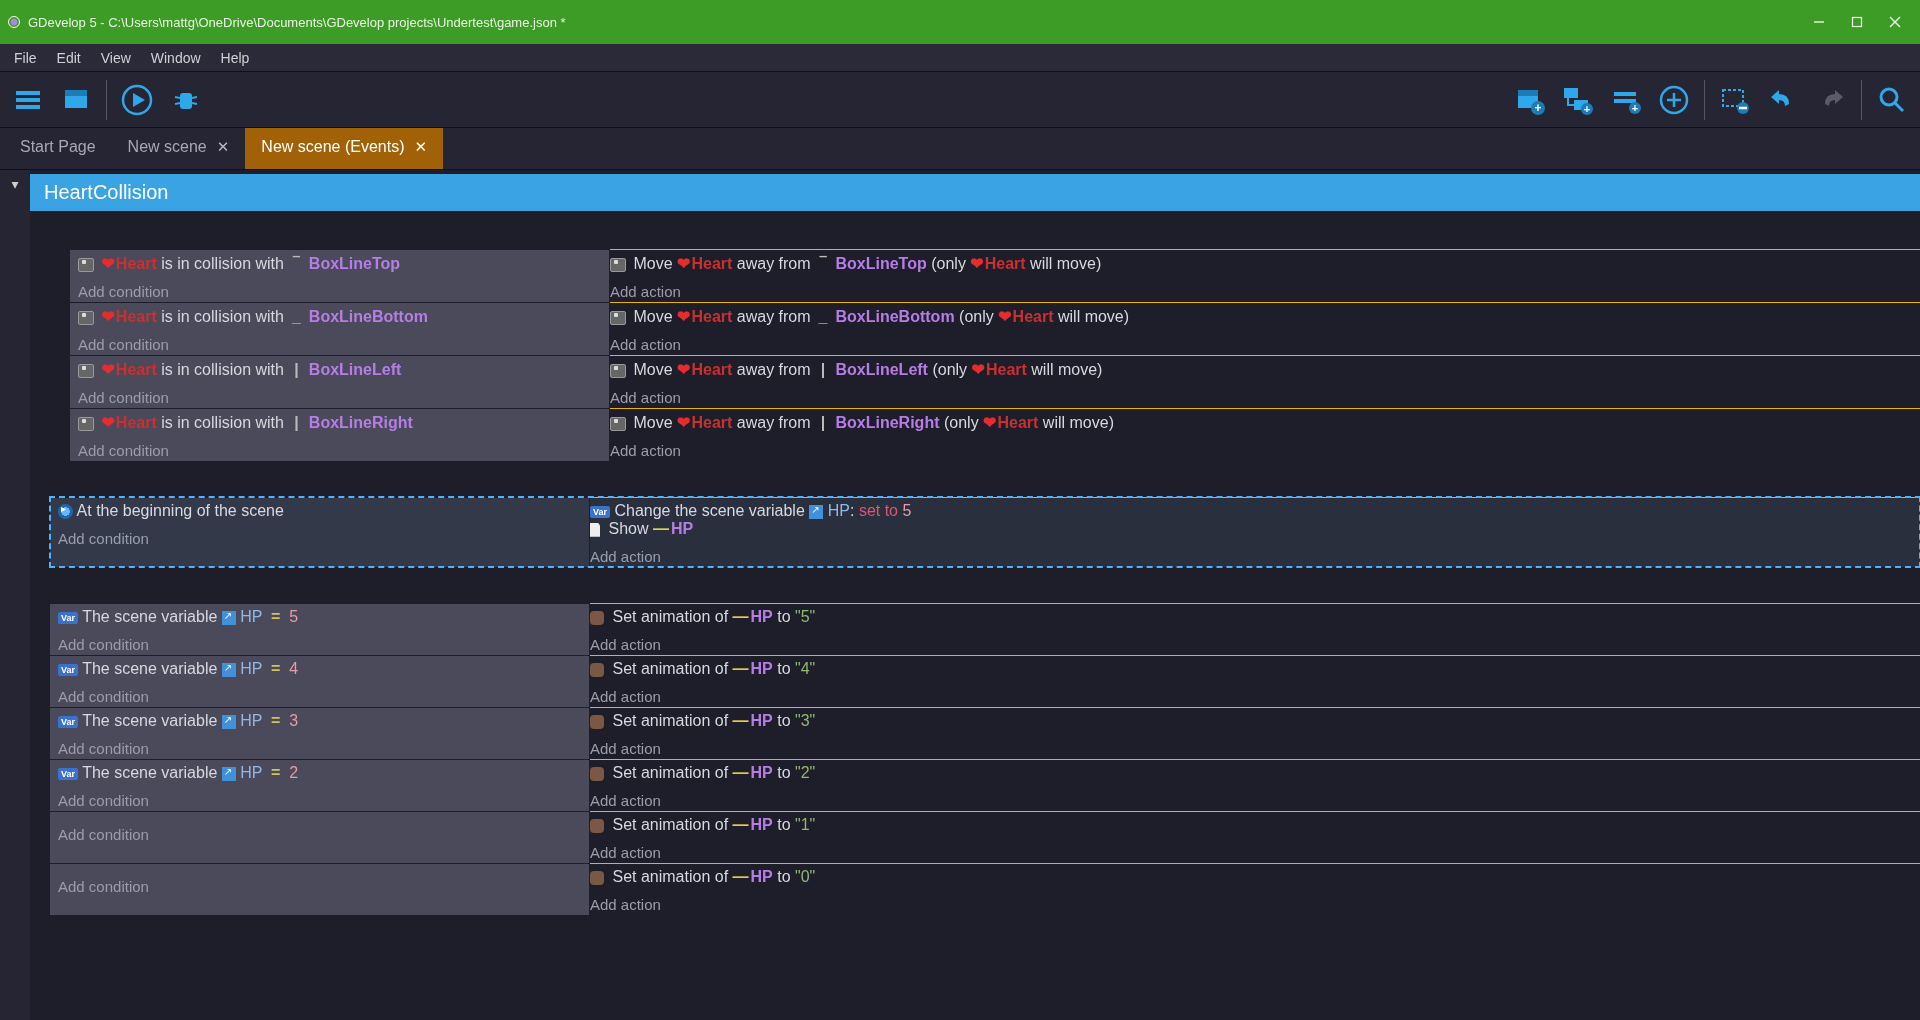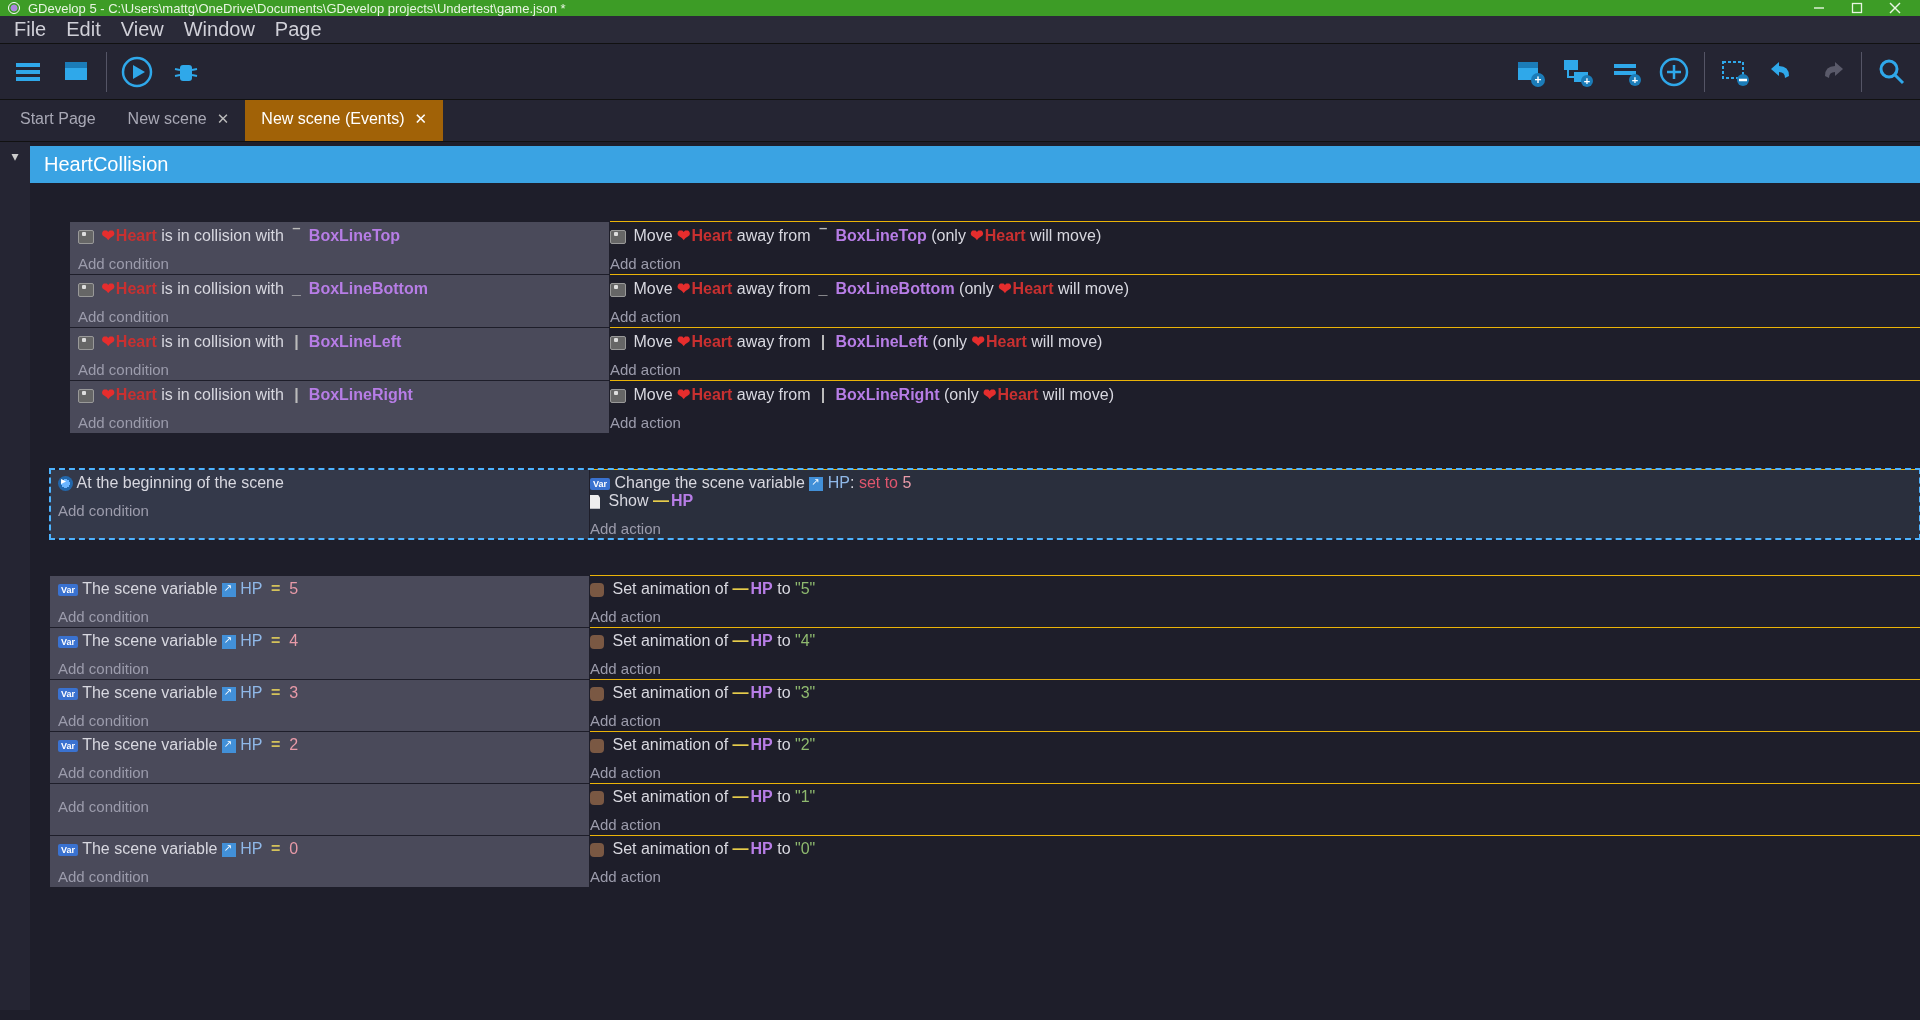--- a/index.html
+++ b/index.html
@@ -1,24 +1,24 @@
 <!DOCTYPE html>
 <html><head>
 <meta charset="utf-8">
 <style>
   * { margin: 0; padding: 0; box-sizing: border-box; font-family: "Segoe UI", Arial, sans-serif; }
   body { background: #1e1e2a; color: #ccc; overflow: hidden; width: 1920px; height: 1020px; }
   
-  .title-bar { background: #3d9c26; height: 16px; display: flex; align-items: center; padding: 0 6px; color: #e8f5e2; font-size: 13px; }
+  .title-bar { background: #3d9c26; height: 44px; display: flex; align-items: center; padding: 0 6px; color: #e8f5e2; font-size: 13px; }
   .title-bar .logo { width: 16px; height: 16px; border-radius: 50%; background: radial-gradient(circle,#a8d 30%,#3d9c26 32%); margin-right: 6px; position: relative; }
   .title-bar .logo::before { content:""; position:absolute; inset:2px; border:1px solid #fff; border-radius:50%; }
   .title-bar .title-text { flex: 1; }
   .title-bar .win-btn { width: 38px; height: 26px; display:flex; align-items:center; justify-content:center; color:#e8f5e2; font-size:12px; }
 
-  .menu-bar { background: #2a2a38; height: 28px; display: flex; align-items: center; padding: 0 4px; color:#d0d0d8; font-size: 20px; border-bottom: 1px solid #111; }
+  .menu-bar { background: #2a2a38; height: 28px; display: flex; align-items: center; padding: 0 4px; color:#d0d0d8; font-size: 14px; border-bottom: 1px solid #111; }
   .menu-bar .menu-item { padding: 4px 10px; }
 
   .toolbar { background: #252533; height: 56px; display:flex; align-items:center; padding: 0 6px; gap: 4px; border-bottom:1px solid #111; }
   .toolbar .spacer { flex:1; }
   .tool-btn { width:44px; height:44px; display:flex; align-items:center; justify-content:center; border-radius:2px; }
   .tool-sep { width:1px; height:40px; background:#555566; margin:0 4px; }
 
   .tabs { background:#252533; height:42px; display:flex; align-items:stretch; padding-left:4px; border-bottom:1px solid #111; }
   .tab { padding:10px 16px; color:#a8a8b5; font-size:16px; display:flex; align-items:flex-start; gap:10px; }
   .tab.active { background:#a16207; color:#fff; }
@@ -87,21 +87,21 @@
         <line x1="11" y1="1" x2="1" y2="11" stroke="#e8f5e2" stroke-width="1.4"></line>
       </svg>
   </div>
 </div>
 
 <div class="menu-bar">
   <div class="menu-item">File</div>
   <div class="menu-item">Edit</div>
   <div class="menu-item">View</div>
   <div class="menu-item">Window</div>
-  <div class="menu-item">Page</div>
+  <div class="menu-item">Help</div>
 </div>
 
 <div class="toolbar">
   <div class="tool-btn">
     <svg width="32" height="32">
         <rect x="4" y="7" width="24" height="4" fill="#2fa8ea"></rect>
         <rect x="4" y="14" width="24" height="4" fill="#2fa8ea"></rect>
         <rect x="4" y="21" width="24" height="4" fill="#2fa8ea"></rect>
       </svg>
   </div>
@@ -446,28 +446,20 @@
         <span class="txt">Set animation of</span>
         <span class="hp-obj">HP</span>
         <span class="txt">to</span>
         <span class="str">"1"</span>
       </div>
       <div class="add-link">Add action</div>
     </div>
         </div>
         <div class="event-row">
     <div class="cond-col">
-      <div>
-        <span class="var-icon">Var</span>
-        <span class="txt">The scene variable</span>
-        <span class="scenevar-icon"></span>
-        <span class="hp-var">HP</span>
-        &nbsp;<span class="eq">=</span>&nbsp;
-        <span class="num">0</span>
-      </div>
       <div class="add-link">Add condition</div>
     </div>
     <div class="act-col">
       <div>
         <span class="anim-icon"></span>
         <span class="txt">Set animation of</span>
         <span class="hp-obj">HP</span>
         <span class="txt">to</span>
         <span class="str">"0"</span>
       </div>

